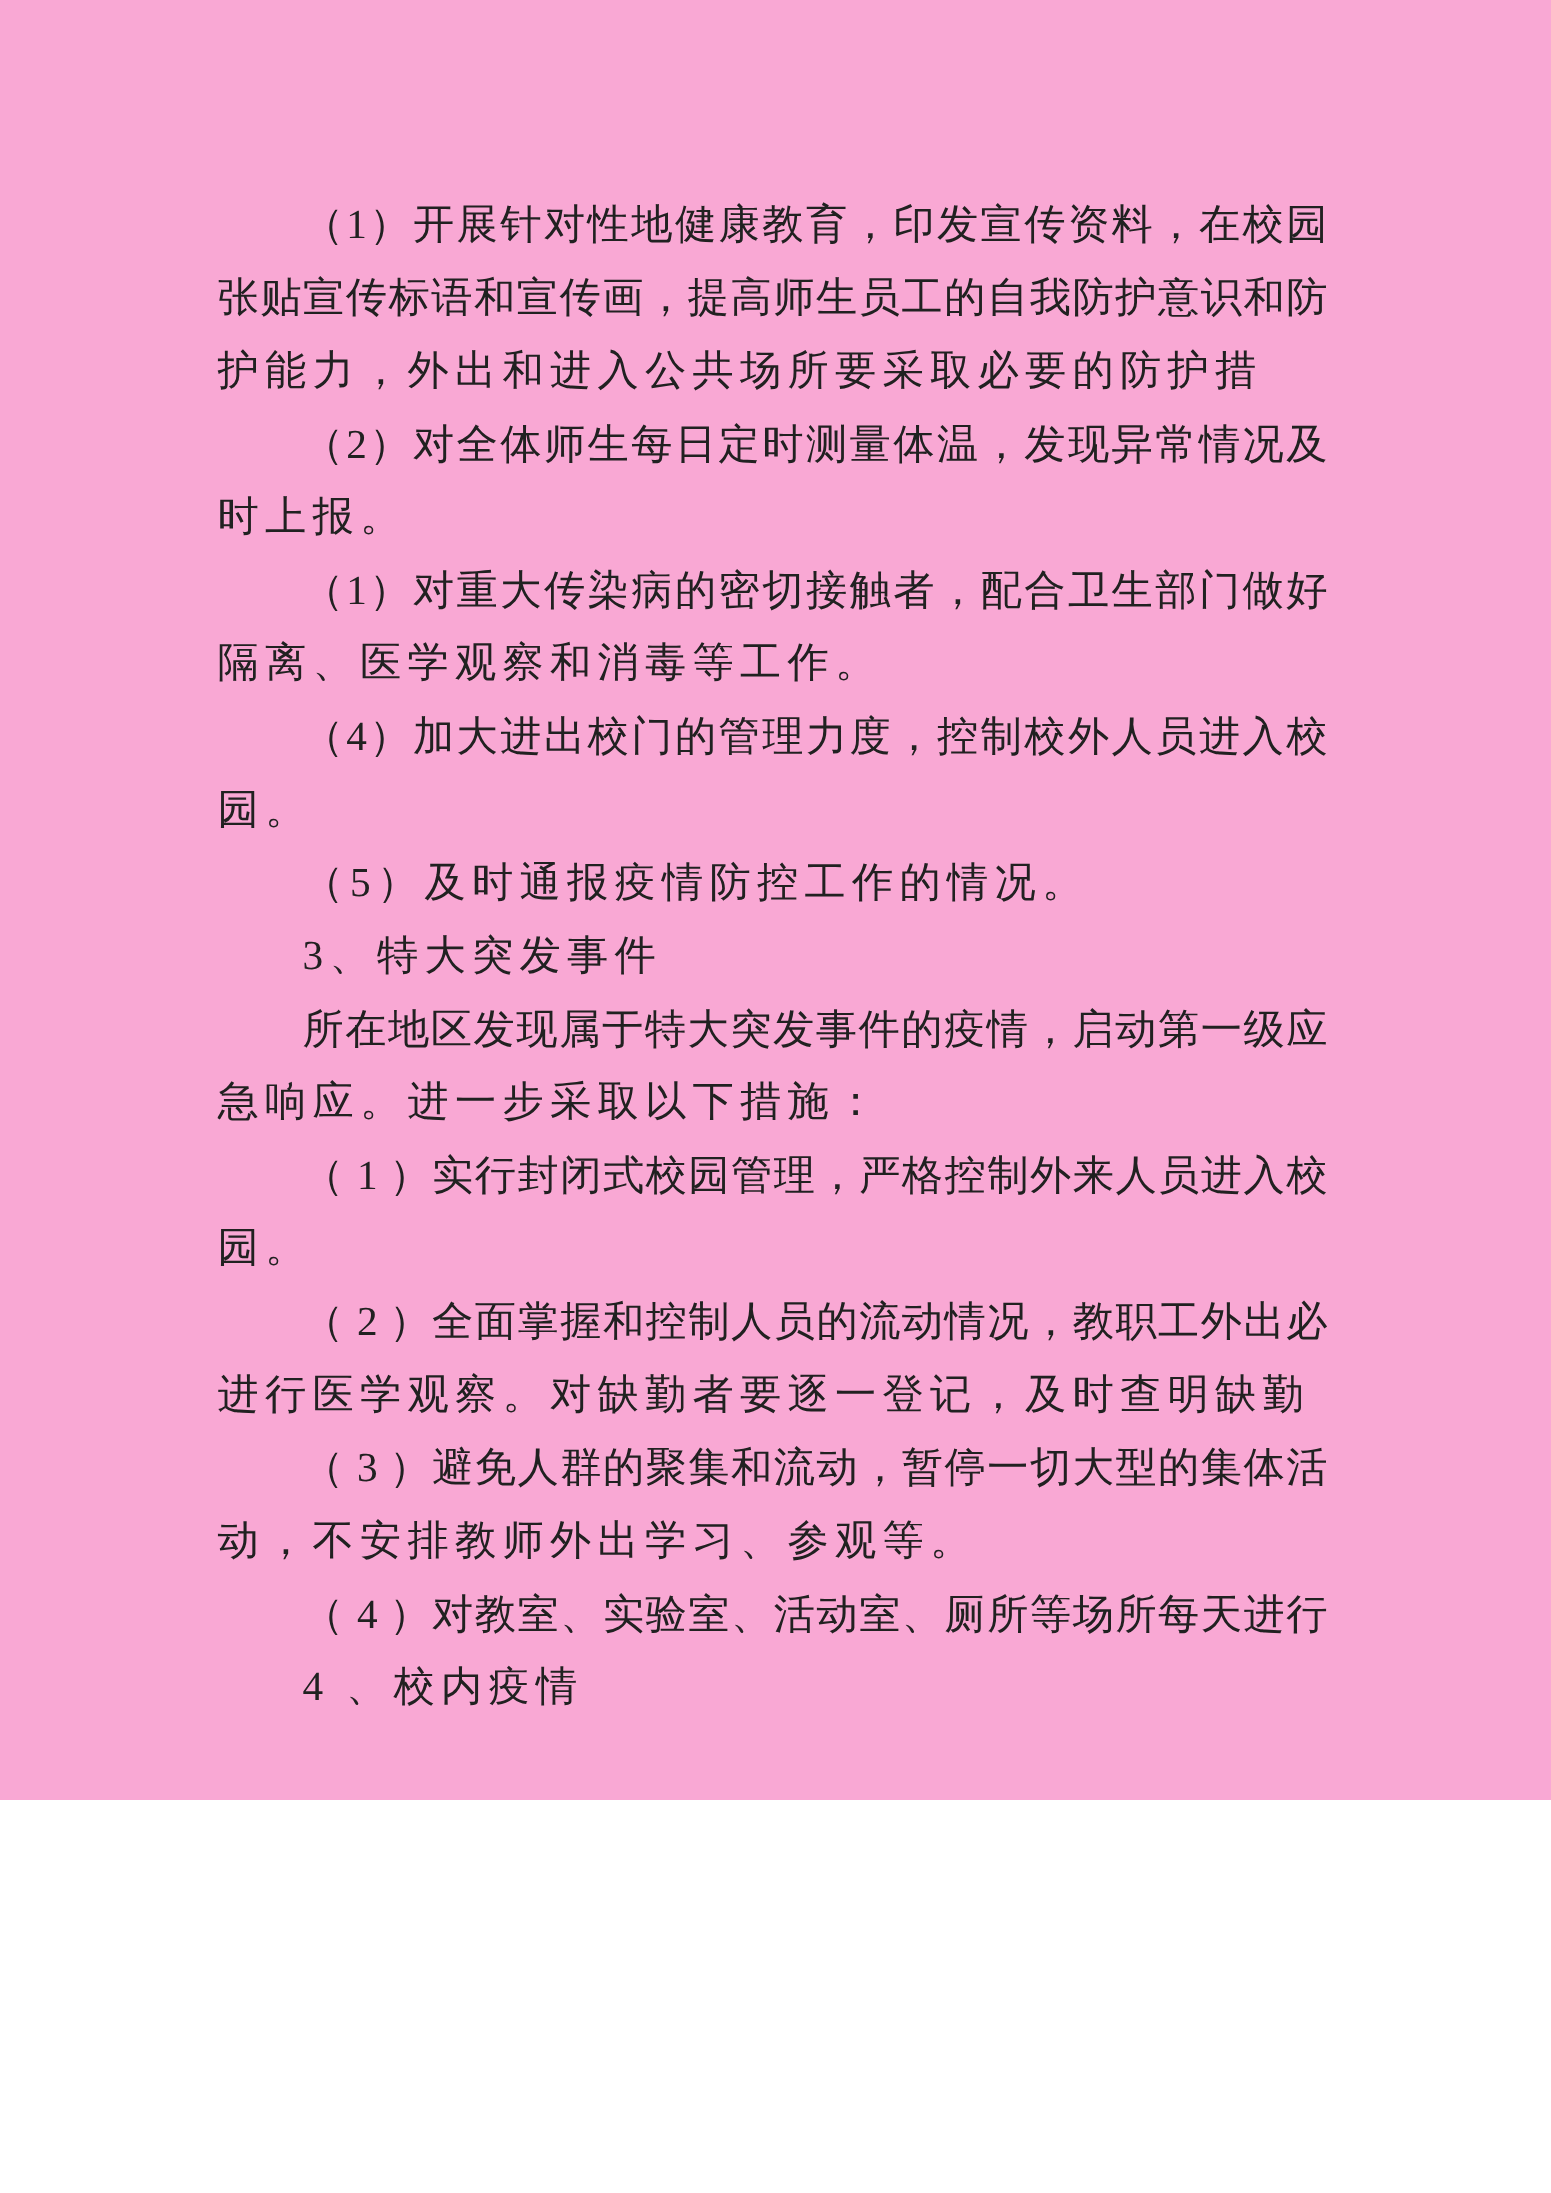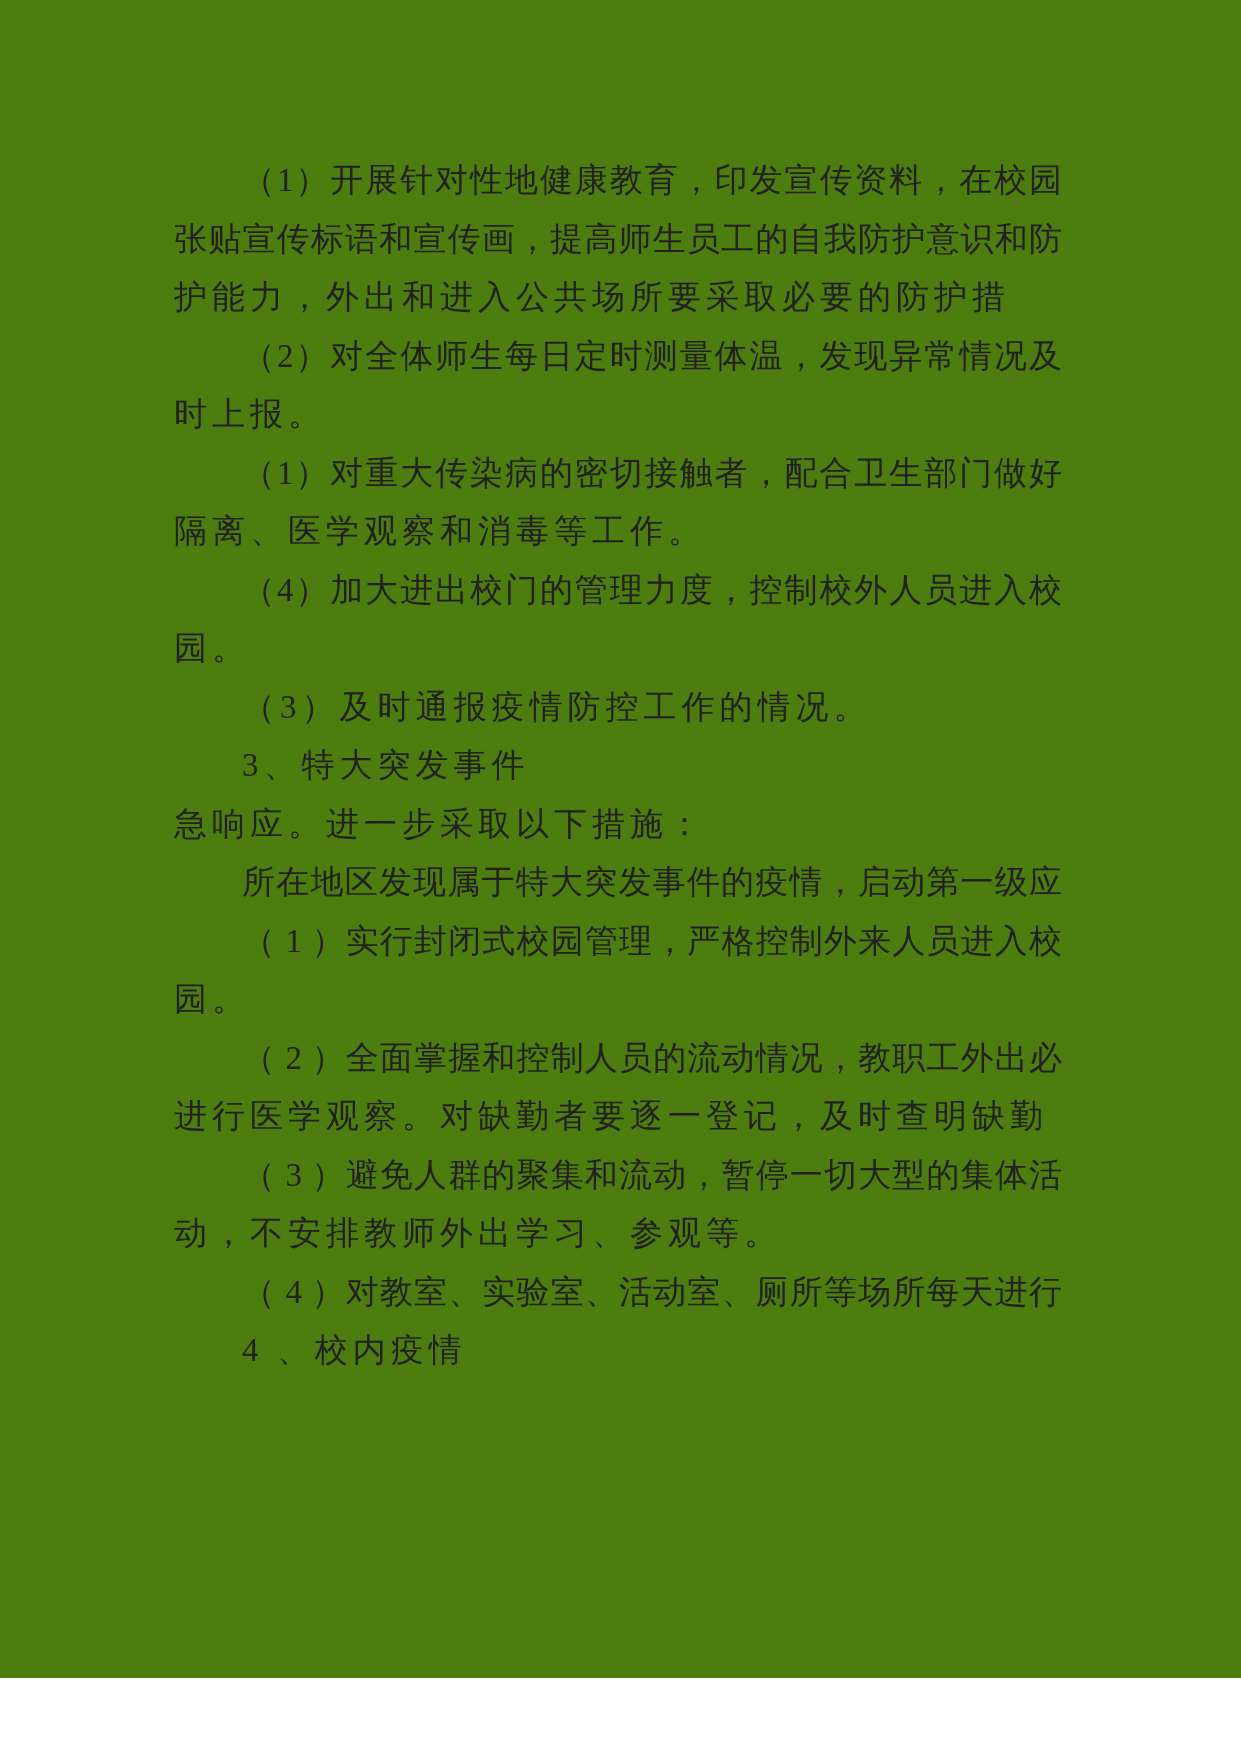--- a/index.html
+++ b/index.html
@@ -3,22 +3,22 @@
 <meta charset="utf-8">
 <style>
   html, body {
     margin: 0;
     padding: 0;
     background: #ffffff;
   }
   .page {
     position: relative;
     width: 1241px;
-    height: 1678px;
-    background: #4d7c0f;
+    height: 1440px;
+    background: #f9a8d4;
     overflow: hidden;
   }
   .doc-body {
     position: absolute;
     left: 174px;
     top: 151px;
     width: 888px;
   }
   .paragraph {
     margin: 0;
@@ -65,28 +65,28 @@
       </div>
       <div class="paragraph">
         <div class="line fill indent">（1）对重大传染病的密切接触者，配合卫生部门做好</div>
         <div class="line last">隔离、医学观察和消毒等工作。</div>
       </div>
       <div class="paragraph">
         <div class="line fill indent">（4）加大进出校门的管理力度，控制校外人员进入校</div>
         <div class="line last">园。</div>
       </div>
       <div class="paragraph">
-        <div class="line last indent">（3）及时通报疫情防控工作的情况。</div>
+        <div class="line last indent">（5）及时通报疫情防控工作的情况。</div>
       </div>
       <div class="paragraph">
         <div class="line last indent">3、特大突发事件</div>
       </div>
       <div class="paragraph">
+        <div class="line fill indent">所在地区发现属于特大突发事件的疫情，启动第一级应</div>
         <div class="line last">急响应。进一步采取以下措施：</div>
-        <div class="line fill indent">所在地区发现属于特大突发事件的疫情，启动第一级应</div>
       </div>
       <div class="paragraph">
         <div class="line fill indent">（ 1 ）实行封闭式校园管理，严格控制外来人员进入校</div>
         <div class="line last">园。</div>
       </div>
       <div class="paragraph">
         <div class="line fill indent">（ 2 ）全面掌握和控制人员的流动情况，教职工外出必</div>
         <div class="line last">进行医学观察。对缺勤者要逐一登记，及时查明缺勤原因。</div>
       </div>
       <div class="paragraph">

